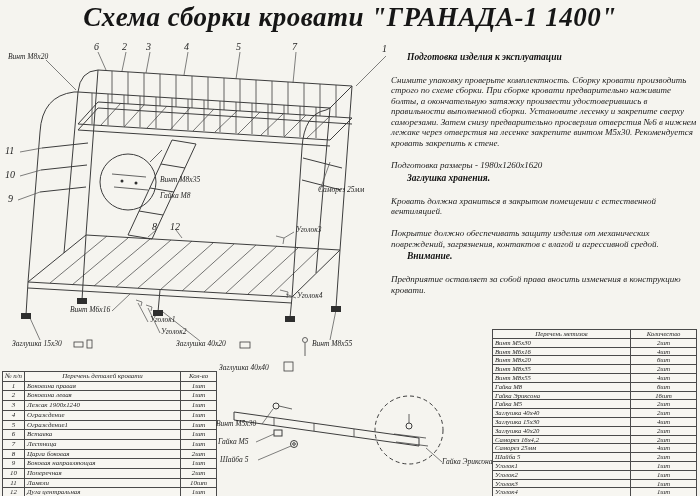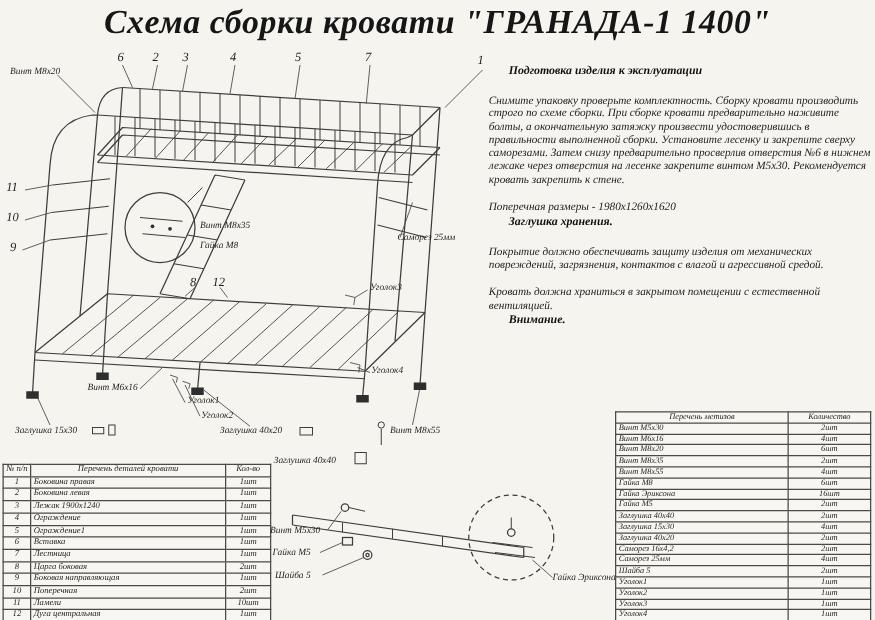--- a/index.html
+++ b/index.html
@@ -109,25 +109,26 @@
     <span class="lbl" style="left:161px;top:288px">Уголок2</span>
     <span class="lbl" style="left:12px;top:300px">Заглушка 15х30</span>
     <span class="lbl" style="left:176px;top:300px">Заглушка 40х20</span>
     <span class="lbl" style="left:312px;top:300px">Винт М8х55</span>
     <span class="lbl" style="left:219px;top:324px">Заглушка 40х40</span>
   </div>
 
   <div class="textcol">
     <h3>Подготовка изделия к эксплуатации</h3>
     <p>Снимите упаковку проверьте комплектность. Сборку кровати производить строго по схеме сборки. При сборке кровати предварительно наживите болты, а окончательную затяжку произвести удостоверившись в правильности выполненной сборки. Установите лесенку и закрепите сверху саморезами. Затем снизу предварительно просверлив отверстия №6 в нижнем лежаке через отверстия на лесенке закрепите винтом М5х30. Рекомендуется кровать закрепить к стене.</p>
-    <p>Поперечная размеры - 1980х1260х1620</p>
+    <p>Подготовка размеры - 1980х1260х1620</p>
     <h3>Заглушка хранения.</h3>
+    <p>Кровать должна храниться в закрытом помещении с естественной вентиляцией.</p>
     <p>Покрытие должно обеспечивать защиту изделия от механических повреждений, загрязнения, контактов с влагой и агрессивной средой.</p>
-    <p>Кровать должна храниться в закрытом помещении с естественной вентиляцией.</p>
     <h3>Внимание.</h3>
+    <p>Предприятие оставляет за собой права вносить изменения в конструкцию кровати.</p>
   </div>
 
   <div class="parts-wrap">
     <table class="parts">
       <thead>
         <tr>
           <th>№ п/п</th>
           <th>Перечень деталей кровати</th>
           <th>Кол-во</th>
         </tr>

